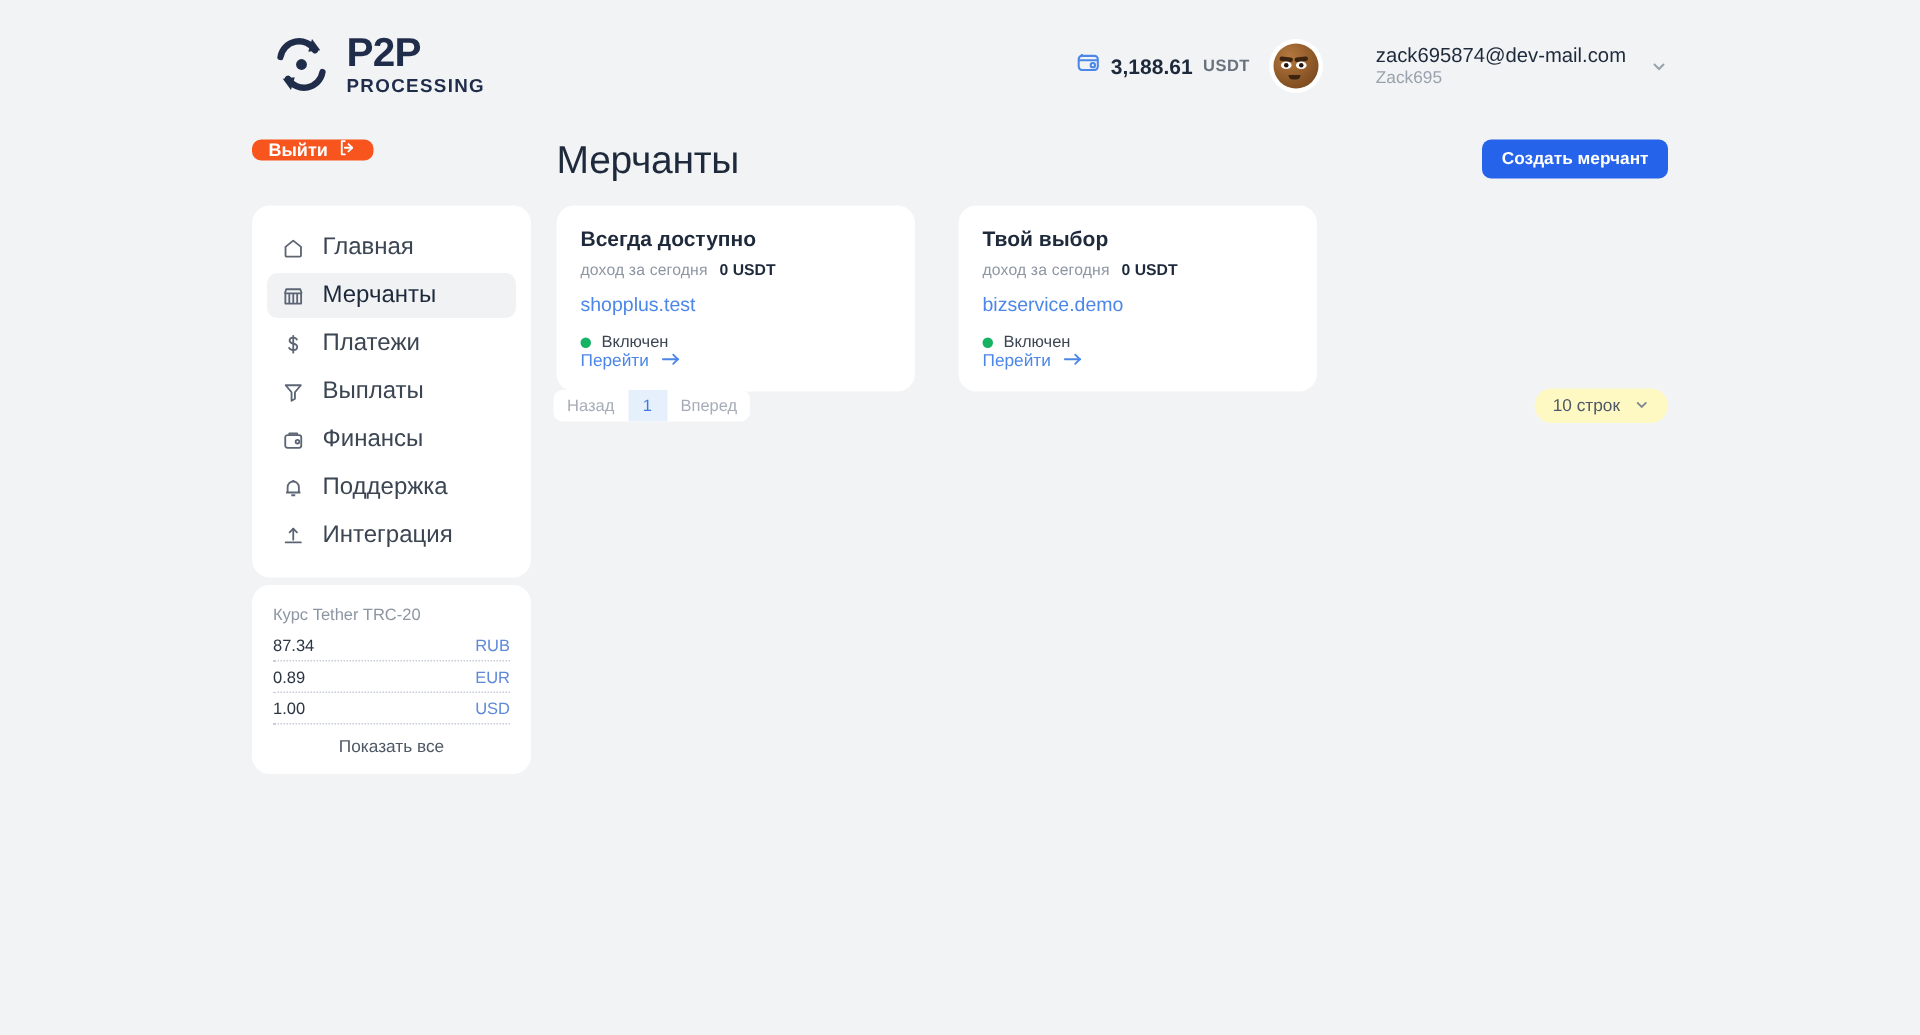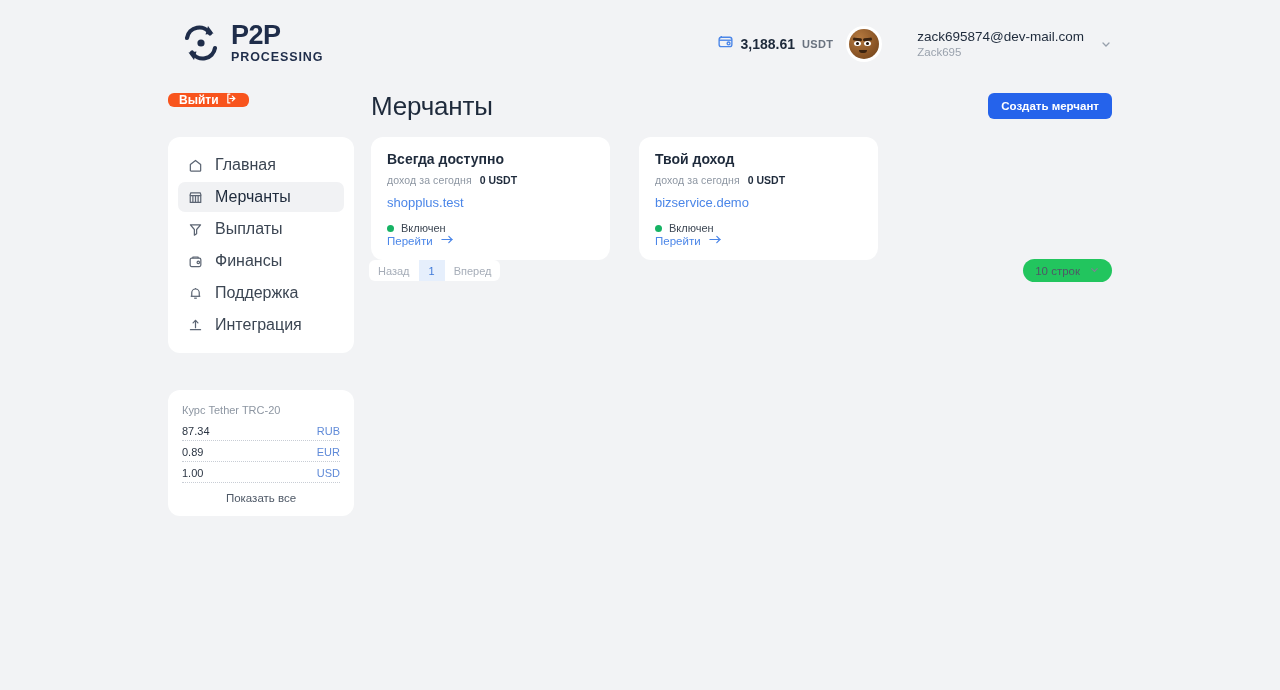--- a/index.html
+++ b/index.html
@@ -163,21 +163,21 @@
     background: #fff; border-radius: 6px; overflow: hidden; height: 21px;
   }
   .pg {
     font-size: 11px; color: #a6adb8; padding: 0 9px; height: 21px;
     display: flex; align-items: center; cursor: pointer;
   }
   .pg.num { color: #3f7ad9; background: #e6effc; padding: 0 10px; }
 
   .rows-select {
     position: absolute; right: 168px; top: 259px;
-    background: #22c55e; border-radius: 14px; height: 23px;
+    background: #fef9c3; border-radius: 14px; height: 23px;
     display: flex; align-items: center; gap: 9px; padding: 0 12px;
     font-size: 11.5px; color: #4e5866; cursor: pointer;
   }
 </style>
 </head>
 <body>
 
 <div class="page">
 
   <div class="header">
@@ -268,20 +268,29 @@
       <span class="nav-icon">
         <svg width="15" height="15" viewBox="0 0 16 16" fill="none" stroke="currentColor" stroke-width="1.3" stroke-linejoin="round">
           <path d="M2.4 6h11.2v7.2H2.4z"></path>
           <path d="M2 6l1-3h10l1 3"></path>
           <path d="M5.2 6v7.2M8 6v7.2M10.8 6v7.2"></path>
         </svg>
       </span>
       <span>Мерчанты</span>
     </div>
 
+    <div class="nav-item">
+      <span class="nav-icon">
+        <svg width="15" height="15" viewBox="0 0 16 16" fill="none" stroke="currentColor" stroke-width="1.3" stroke-linecap="round">
+          <path d="M8 2v12"></path>
+          <path d="M10.6 4.6c-.5-.9-1.5-1.3-2.6-1.3-1.5 0-2.6.8-2.6 2.1 0 1.4 1.2 1.9 2.6 2.2 1.5.3 2.8.8 2.8 2.3 0 1.4-1.2 2.2-2.8 2.2-1.3 0-2.4-.5-2.9-1.5"></path>
+        </svg>
+      </span>
+      <span>Платежи</span>
+    </div>
 
     <div class="nav-item">
       <span class="nav-icon">
         <svg width="15" height="15" viewBox="0 0 16 16" fill="none" stroke="currentColor" stroke-width="1.3" stroke-linejoin="round">
           <path d="M2.6 3h10.8l-4.2 5v4.6l-2.4 1.4V8z"></path>
         </svg>
       </span>
       <span>Выплаты</span>
     </div>
 
@@ -360,21 +369,21 @@
             <svg width="13" height="11" viewBox="0 0 14 11" fill="none" stroke="#4b86e8" stroke-width="1.3" stroke-linecap="round" stroke-linejoin="round">
               <path d="M1 5.5h11"></path>
                 <path d="M8.4 2.2l3.3 3.3-3.3 3.3"></path>
             </svg>
           </span>
         </span>
       </div>
     </div>
 
     <div class="m-card">
-      <div class="m-name">Твой доход</div>
+      <div class="m-name">Твой выбор</div>
       <div class="m-income">
         <span class="m-income-label">доход за сегодня</span>
         <span class="m-income-value">0 USDT</span>
       </div>
       <div class="m-domain">bizservice.demo</div>
       <div class="m-foot">
         <span class="m-status">
           <i class="dot"></i>
           <span>Включен</span>
         </span>

